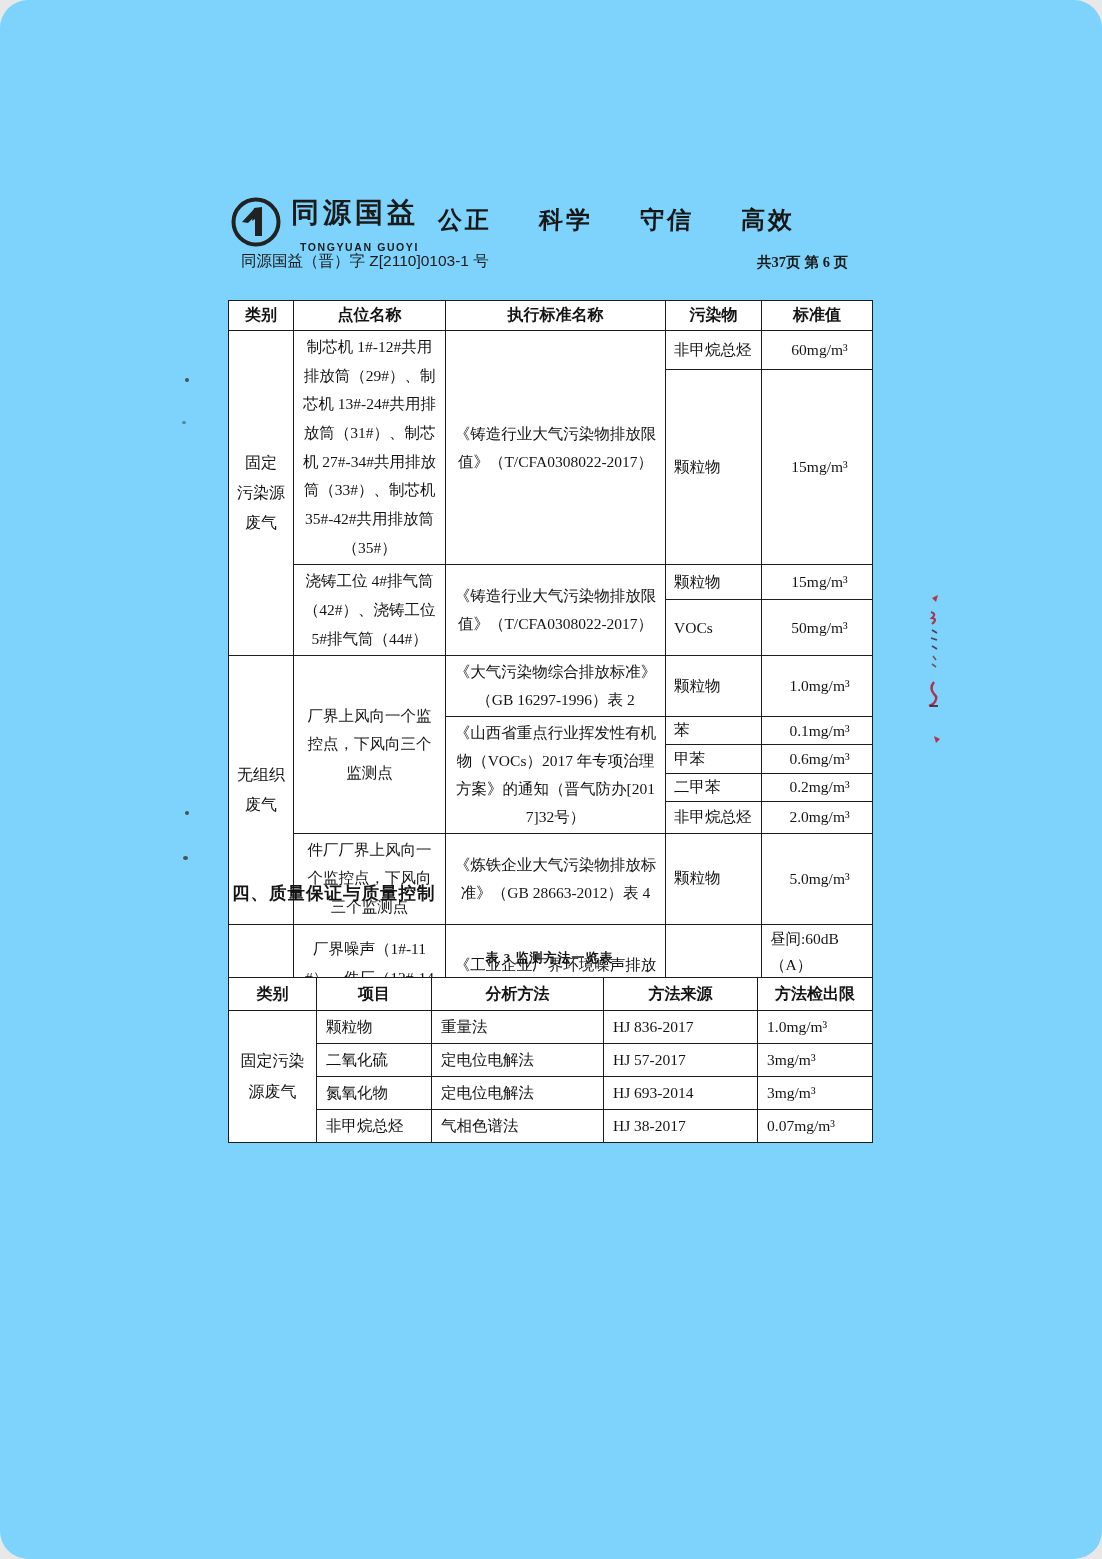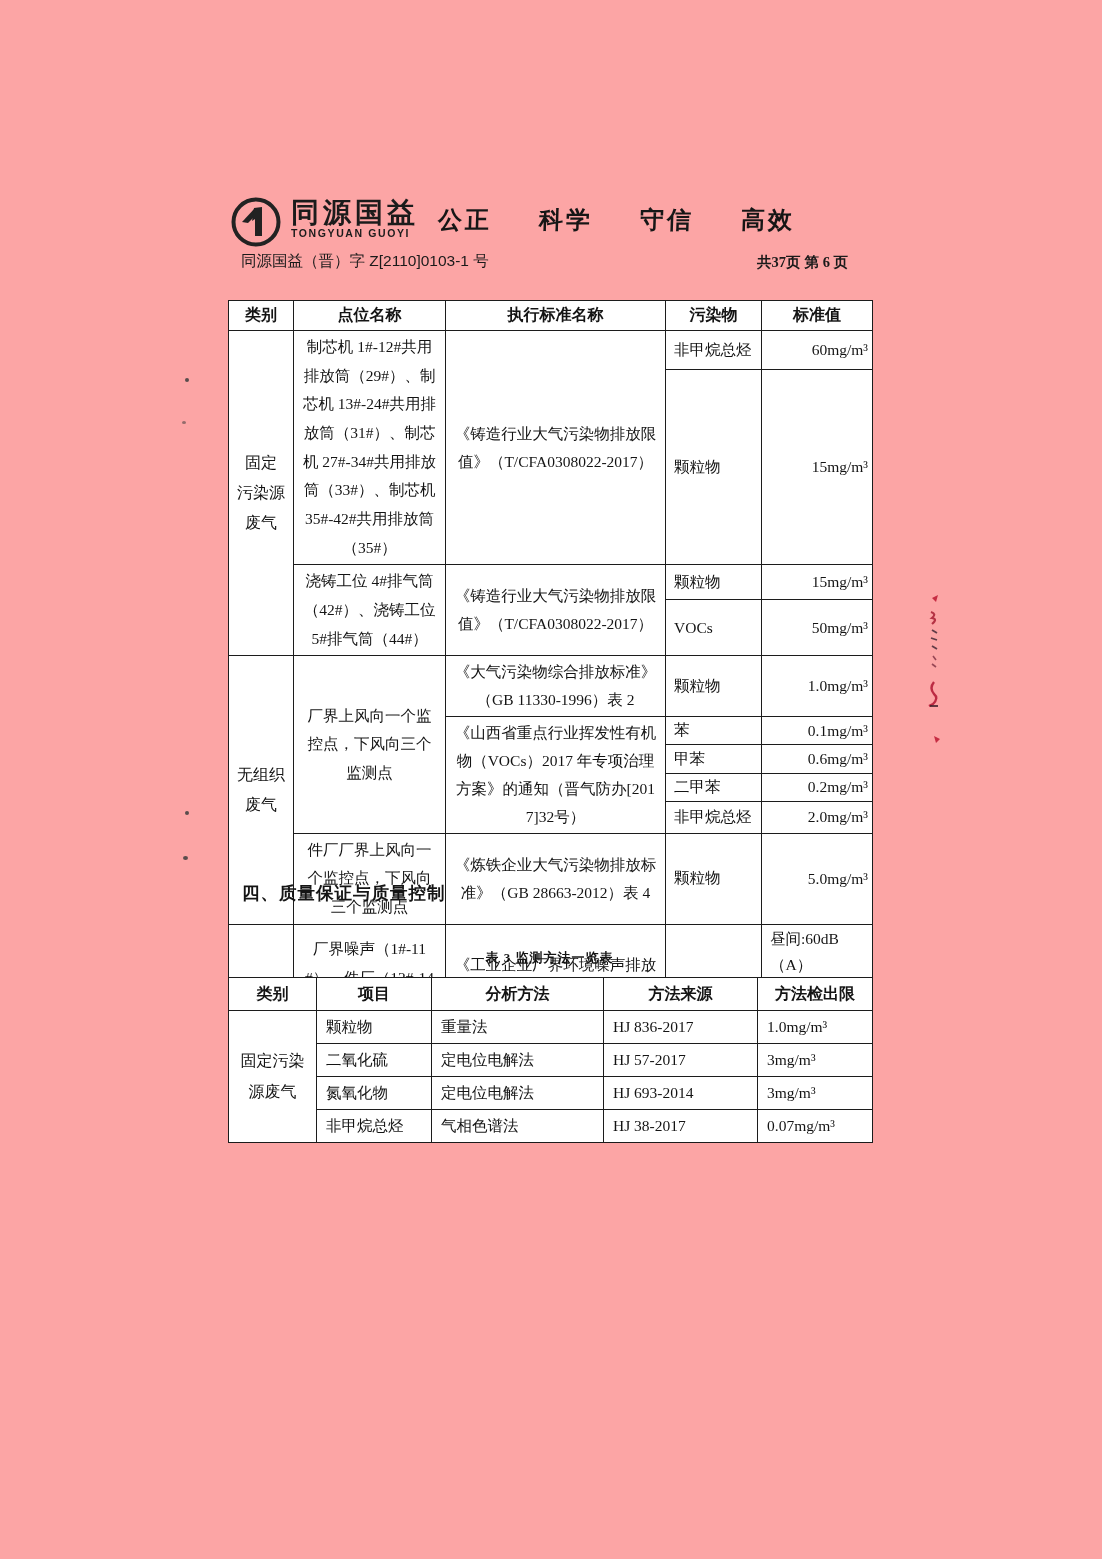--- a/index.html
+++ b/index.html
@@ -1,53 +1,54 @@
 <!DOCTYPE html>
 <html><head>
 <meta charset="utf-8">
 <style>
   html,body{margin:0;padding:0;background:#e8e8e8;}
   .page{
     position:relative;
     width:1102px;height:1559px;
-    background:#fca5a5;
+    background:#7dd3fc;
     font-family:"Liberation Serif","DejaVu Serif",serif;
     color:#141414;
     overflow:hidden;
+    border-radius:28px;
   }
   
   .logo{position:absolute;left:229px;top:195px;display:flex;align-items:flex-start;}
   .logo-mark{width:54px;height:54px;}
   .logo-text{margin-left:8px;padding-top:3px;font-family:"Liberation Sans","DejaVu Sans",sans-serif;}
   .logo-cn{font-size:28px;font-weight:bold;letter-spacing:4px;line-height:1.05;color:#1b1b1b;}
-  .logo-en{font-size:10.5px;font-weight:bold;letter-spacing:1.6px;color:#1b1b1b;margin-top:0;}
+  .logo-en{font-size:10.5px;font-weight:bold;letter-spacing:1.6px;color:#1b1b1b;margin-top:14px;text-align:right;}
   .slogans{position:absolute;left:438px;top:204px;display:flex;gap:47px;}
   .slogan{font-size:24px;font-weight:bold;letter-spacing:3px;color:#161616;transform:skewX(-2deg);}
   .doc-line-left{position:absolute;left:241px;top:251px;font-size:15.5px;font-weight:normal;
     font-family:"Liberation Sans","DejaVu Sans",sans-serif;color:#1a1a1a;}
   .doc-line-right{position:absolute;left:757px;top:253px;font-size:14.5px;font-weight:bold;display:flex;gap:4px;color:#1a1a1a;}
   
   .t2-title{position:absolute;left:228px;top:274px;width:643px;text-align:center;
     font-size:17px;font-weight:bold;letter-spacing:1px;}
-  .sec-heading{position:absolute;left:242px;top:881px;font-size:17.5px;font-weight:bold;letter-spacing:1px;}
+  .sec-heading{position:absolute;left:232px;top:881px;font-size:17.5px;font-weight:bold;letter-spacing:1px;}
   .para{position:absolute;left:231px;top:916px;font-size:16.5px;letter-spacing:0.5px;}
   .t3-title{position:absolute;left:228px;top:949px;width:643px;text-align:center;
     font-size:13px;font-weight:bold;letter-spacing:1px;}
   
   table{border-collapse:collapse;table-layout:fixed;position:absolute;background:#fff;}
   .t2{left:228px;top:300px;width:644px;}
   .t3{left:228px;top:977px;width:644px;}
   th,td{border:1.6px solid #1c1c1c;font-size:15.5px;padding:1px 4px;
     font-family:"Liberation Serif","DejaVu Serif",serif;overflow:hidden;}
   th{font-weight:bold;text-align:center;font-size:16px;}
   td.cat{text-align:center;vertical-align:middle;line-height:1.9;font-size:16px;}
   td.point{text-align:center;vertical-align:middle;line-height:1.85;word-break:break-all;padding:2px 6px;}
   td.std{text-align:center;vertical-align:middle;line-height:1.8;padding:2px 8px;word-break:break-all;}
   td.pol{text-align:left;vertical-align:middle;padding-left:8px;}
-  td.val{text-align:right;vertical-align:middle;padding-left:9px;}
+  td.val{text-align:center;vertical-align:middle;padding-left:9px;}
   td.val2{text-align:left;vertical-align:middle;padding-left:8px;line-height:1.7;}
   td.dash{text-align:center;vertical-align:middle;letter-spacing:-1px;}
   .line{display:block;}
   
   .t3 td{height:30px;}
   .t3 td.item,.t3 td.method,.t3 td.src,.t3 td.lim{text-align:left;padding-left:9px;vertical-align:middle;}
   
   .speck{position:absolute;background:#3c3c3c;border-radius:50%;opacity:.85;}
   .red-marks{position:absolute;left:918px;top:590px;}
 </style>
@@ -122,21 +123,21 @@
     <tr style="height:44px">
       <td class="pol">VOCs</td>
       <td class="val">50mg/m³</td>
     </tr>
     <tr style="height:50px">
       <td class="cat" rowspan="6">
         <span class="line">无组织</span>
         <span class="line">废气</span>
       </td>
       <td class="point" rowspan="5">厂界上风向一个监控点，下风向三个监测点</td>
-      <td class="std">《大气污染物综合排放标准》（GB 11330-1996）表 2</td>
+      <td class="std">《大气污染物综合排放标准》（GB 16297-1996）表 2</td>
       <td class="pol">颗粒物</td>
       <td class="val">1.0mg/m³</td>
     </tr>
     <tr style="height:24px">
       <td class="std" rowspan="4">《山西省重点行业挥发性有机物（VOCs）2017 年专项治理方案》的通知（晋气防办[2017]32号）</td>
       <td class="pol">苯</td>
       <td class="val">0.1mg/m³</td>
     </tr>
     <tr style="height:23px">
       <td class="pol">甲苯</td>

